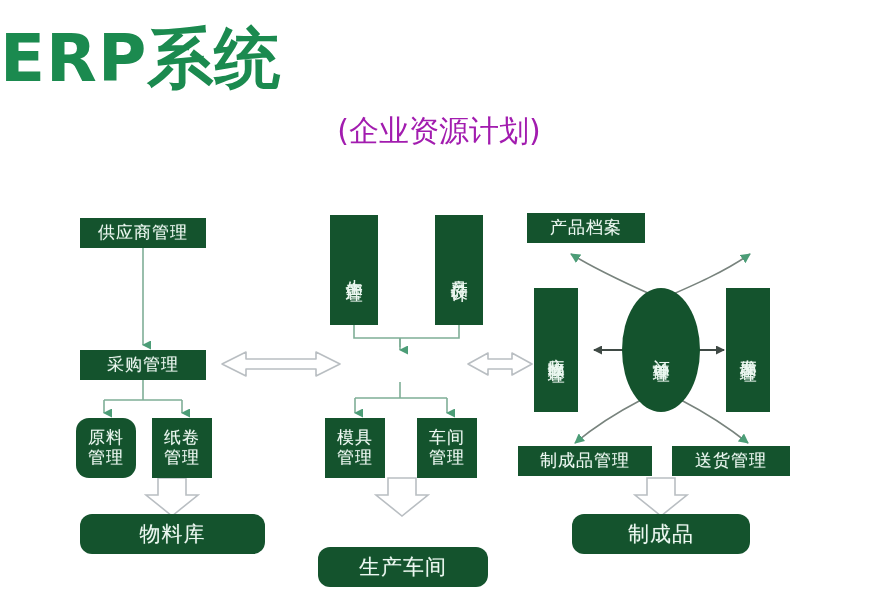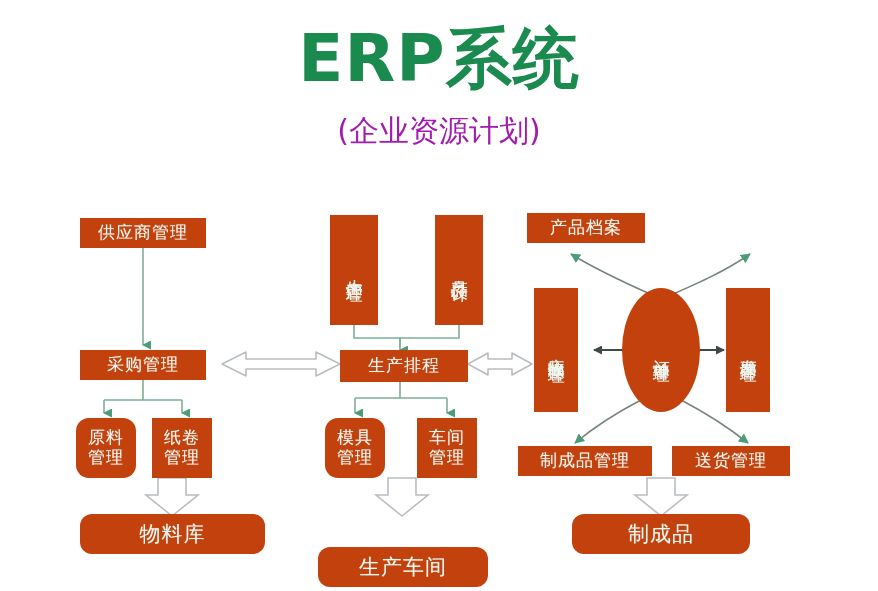--- a/index.html
+++ b/index.html
@@ -19,21 +19,21 @@
     left: 0; top: 0;
     width: 878px;
     height: 591px;
   }
   
   .title {
     position: absolute;
     left: 0;
     top: 26px;
     width: 878px;
-    text-align: center;
+    text-align: left;
     font-size: 66px;
     font-weight: bold;
     color: #1b8a4f;
     letter-spacing: 1px;
     line-height: 1;
     white-space: nowrap;
   }
   .subtitle {
     position: absolute;
     left: 0;
@@ -42,21 +42,21 @@
     text-align: center;
     font-size: 30px;
     color: #a21caf;
     line-height: 1;
     white-space: nowrap;
   }
   
   .node {
     position: absolute;
     box-sizing: border-box;
-    background: #c2410c;
+    background: #14532d;
     color: #ecf8f1;
     display: flex;
     align-items: center;
     justify-content: center;
     text-align: center;
     line-height: 1.15;
     letter-spacing: 1px;
     text-shadow: 0 0 1px rgba(255,255,255,0.35);
   }
   .node.horiz {
@@ -158,23 +158,22 @@
 
   <div class="node two-line" style="left:152px; top:418px; width:60px; height:60px;">纸卷
 管理</div>
 
   <div class="node rounded" style="left:80px; top:514px; width:185px; height:40px;">物料库</div>
 
   <div class="node vert" style="left:330px; top:215px; width:48px; height:110px;">生产管理</div>
 
   <div class="node vert" style="left:435px; top:215px; width:48px; height:110px;">产品设计</div>
 
-  <div class="node horiz" style="left:340px; top:350px; width:128px; height:32px;">生产排程</div>
 
-  <div class="node two-line" style="left:325px; top:418px; width:60px; height:60px;border-radius:13px;">模具
+  <div class="node two-line" style="left:325px; top:418px; width:60px; height:60px;">模具
 管理</div>
 
   <div class="node two-line" style="left:417px; top:418px; width:60px; height:60px;">车间
 管理</div>
 
   <div class="node rounded" style="left:318px; top:514px; width:170px; height:40px;margin-top:33px;">生产车间</div>
 
   <div class="node horiz" style="left:527px; top:213px; width:118px; height:30px;">产品档案</div>
 
 

